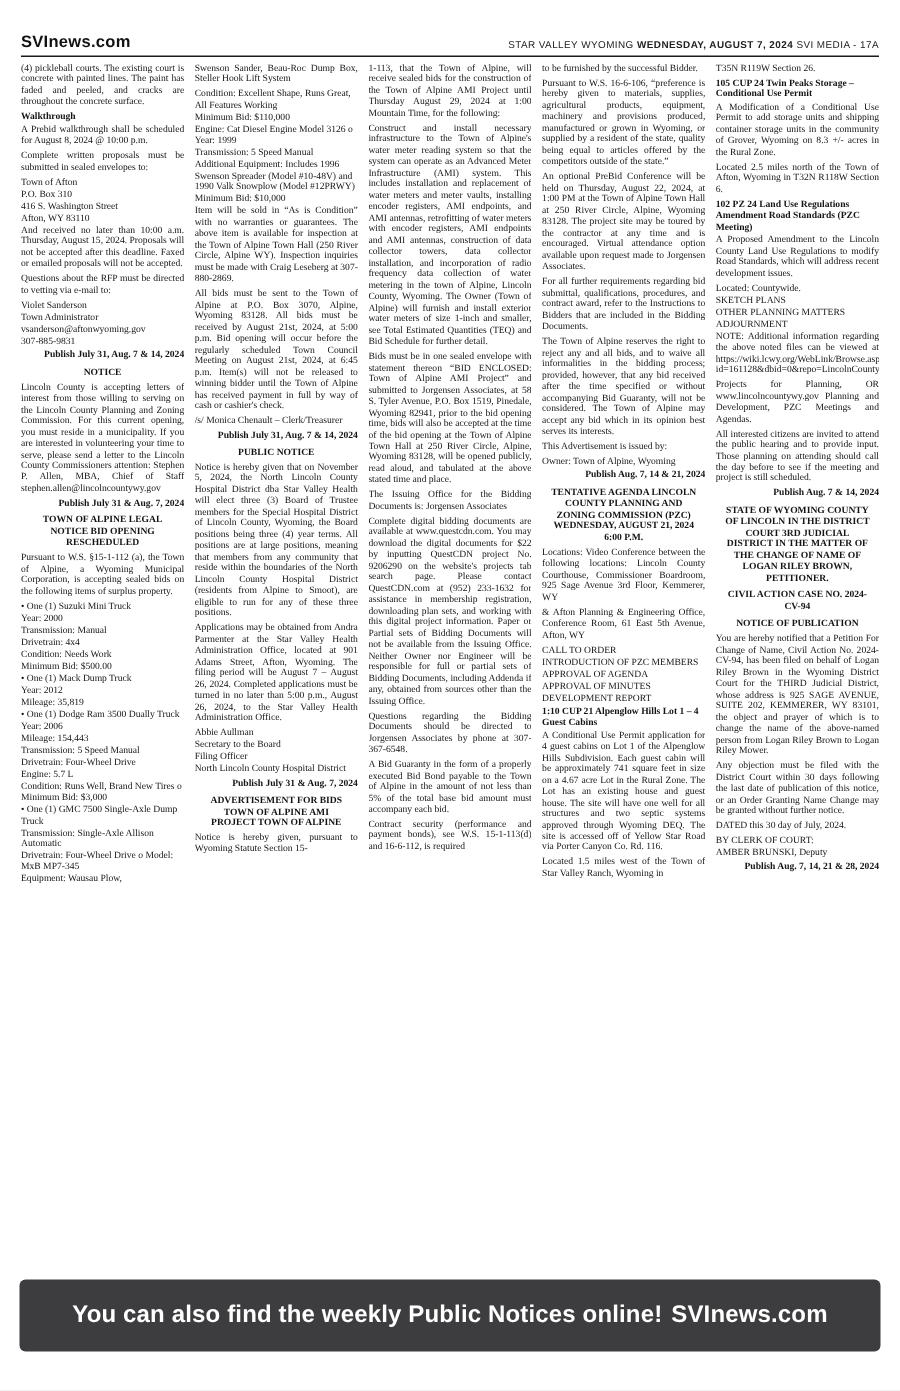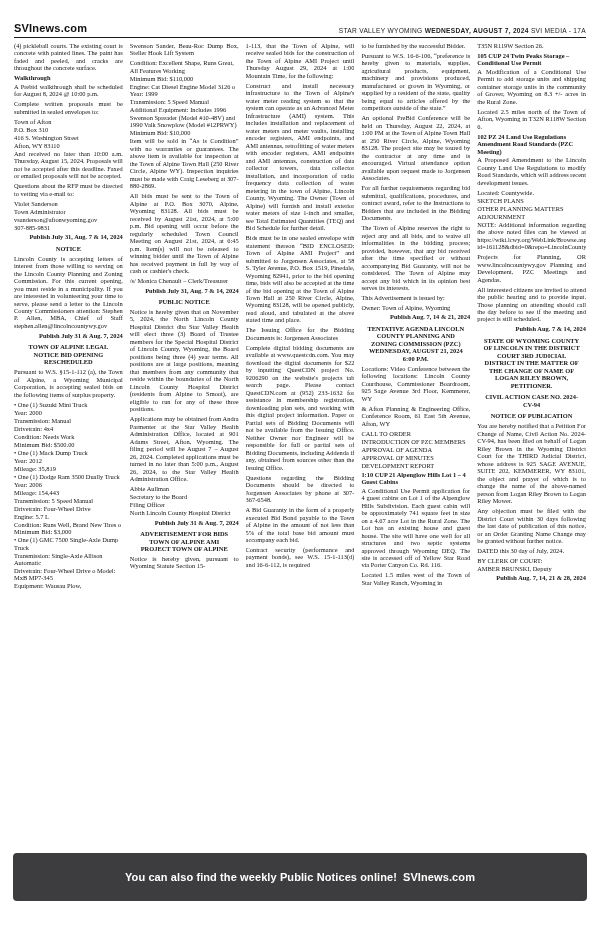--- a/index.html
+++ b/index.html
@@ -34,21 +34,21 @@
   .b-p { text-align: justify; margin-bottom: 2.5px; }
   .b-l { text-align: left; margin-bottom: 0.5px; }
   .b-b { text-align: left; font-weight: bold; margin: 1.5px 0 1px; }
   .b-h { text-align: center; font-weight: bold; margin: 4px 4px 2.5px; }
   .b-pub { text-align: right; font-weight: bold; margin: 2px 0 3.5px; }
   .banner {
     position: absolute; left: 13px; right: 13px; bottom: 26px; height: 48px;
     background: #3d3d3f; border-radius: 4px;
     display: flex; align-items: center; justify-content: center; gap: 6px;
     color: #ffffff; font-family: "Liberation Sans", sans-serif;
-    font-weight: bold; font-size: 11px; letter-spacing: 0.1px;
+    font-weight: bold; font-size: 16px; letter-spacing: 0.1px;
   }
 </style>
 </head>
 <body>
 
 <div class="page">
 
   <div class="masthead">
     <span class="site">SVInews.com</span>
     <span class="folio">

